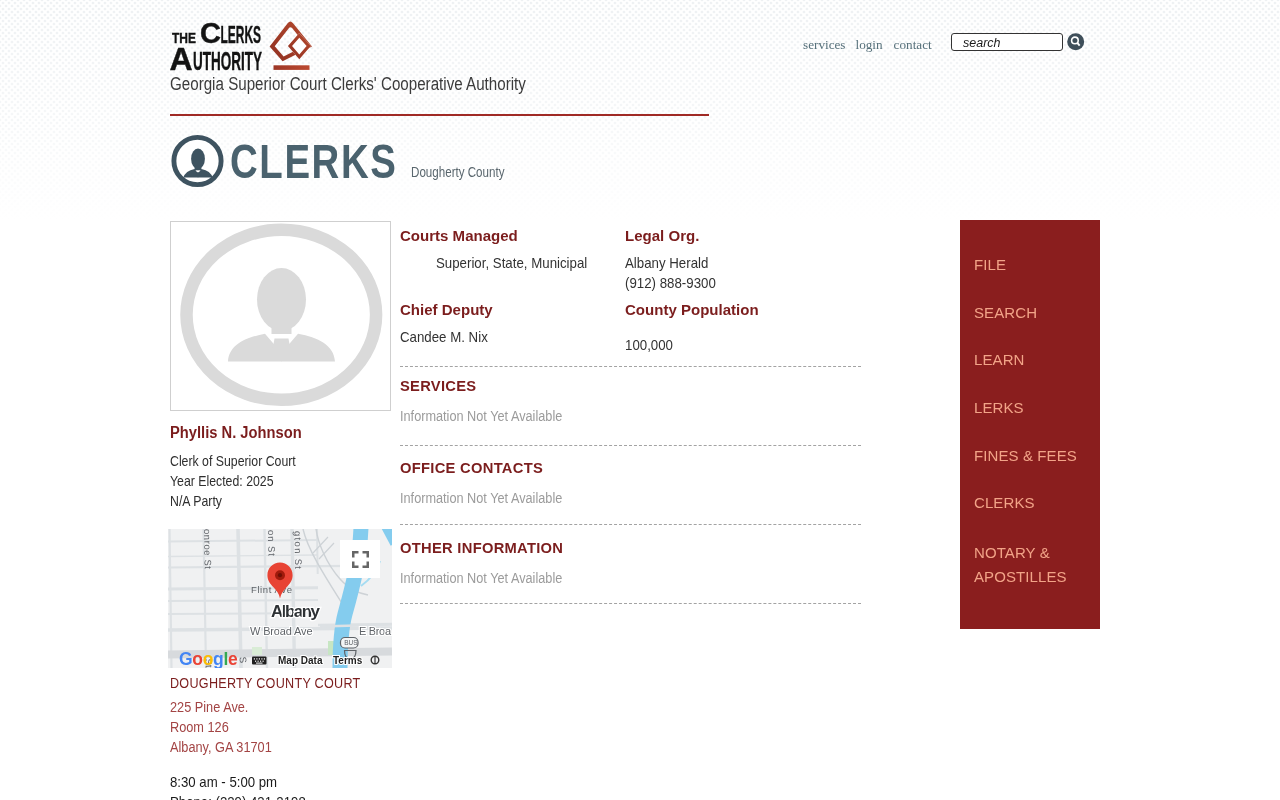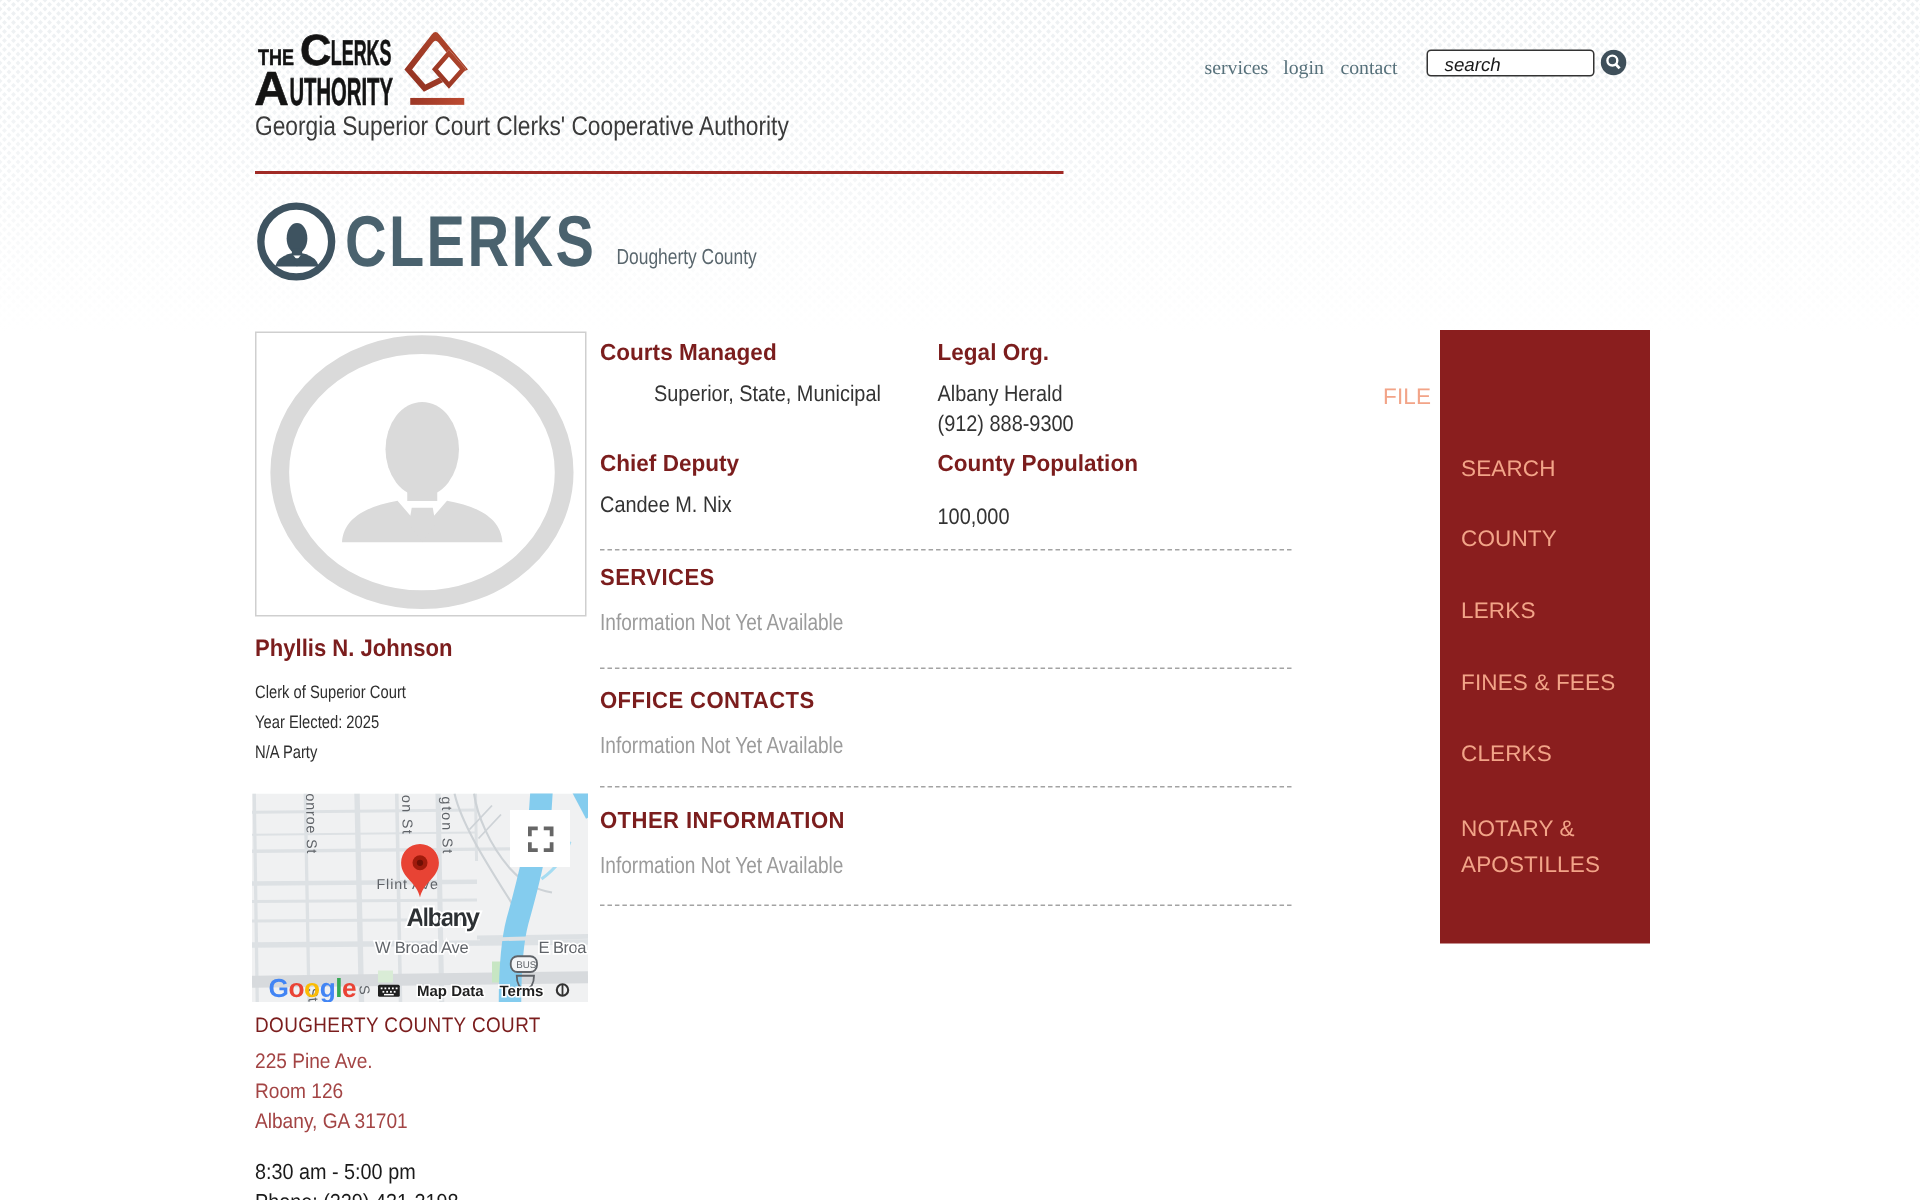--- a/index.html
+++ b/index.html
@@ -114,21 +114,21 @@
     <path d="M57,139.5 C58,123 74,115.5 94,111.8 L110.5,131 L127,111.8 C147,115.5 163,123 164,139.5 Z" fill="#dadada"></path>
 
     <polygon points="103.5,116.5 117.5,116.5 119.5,127.5 110.5,139.5 101.5,127.5" fill="#dadada"></polygon>
   </svg>
 </div>
 
 <div class="abs" style="left:170px;top:423px;font-size:16px;font-weight:bold;color:#7b1d1d;line-height:20px;">
   <span style="display:inline-block;transform:scaleX(0.92);transform-origin:0 50%;">Phyllis N. Johnson</span>
 </div>
 
-<div class="abs" style="left:170px;top:451px;font-size:12px;color:#2e2e2e;line-height:20px;">
+<div class="abs" style="left:170px;top:451px;font-size:15px;color:#2e2e2e;line-height:20px;">
   <div class="sx82">Clerk of Superior Court</div>
   <div class="sx82">Year Elected: 2025</div>
   <div class="sx82">N/A Party</div>
 </div>
 
 <svg class="abs" style="left:168px;top:529px;" width="224" height="139" viewBox="0 0 224 139">
 
   <rect x="0" y="0" width="224" height="139" fill="#f0f1f2"></rect>
   <g stroke="#dde1e4" fill="none">
 
@@ -275,25 +275,25 @@
 <div class="abs dash" style="left:400px;top:523.5px;"></div>
 
 <div class="abs midhead" style="left:400px;top:538px;"><span style="display:inline-block;transform:scaleX(0.95);transform-origin:0 50%;letter-spacing:0.3px;">OTHER INFORMATION</span></div>
 
 <div class="abs info" style="left:400px;top:568px;"><span class="sx82" style="display:inline-block;">Information Not Yet Available</span></div>
 
 <div class="abs dash" style="left:400px;top:602.5px;"></div>
 
 <div class="abs" style="left:960px;top:220px;width:140px;height:409px;background:#8a1e1e;"></div>
 
-<div class="abs navitem" style="left:922px;top:255.3px;">FILE</div>
+<div class="abs navitem" style="left:974px;top:255.3px;">FILE</div>
 
 <div class="abs navitem" style="left:974px;top:302.8px;">SEARCH</div>
 
-<div class="abs navitem" style="left:974px;top:350.3px;">COUNTY</div>
+<div class="abs navitem" style="left:974px;top:350.3px;">LEARN</div>
 
 <div class="abs navitem" style="left:974px;top:397.8px;">LERKS</div>
 
 <div class="abs navitem" style="left:974px;top:445.8px;">FINES &amp; FEES</div>
 
 <div class="abs navitem" style="left:974px;top:493.3px;">CLERKS</div>
 
 <div class="abs navitem" style="left:974px;top:541.3px;line-height:23.4px;">NOTARY &amp;<br>APOSTILLES</div>
 
 </body></html>

